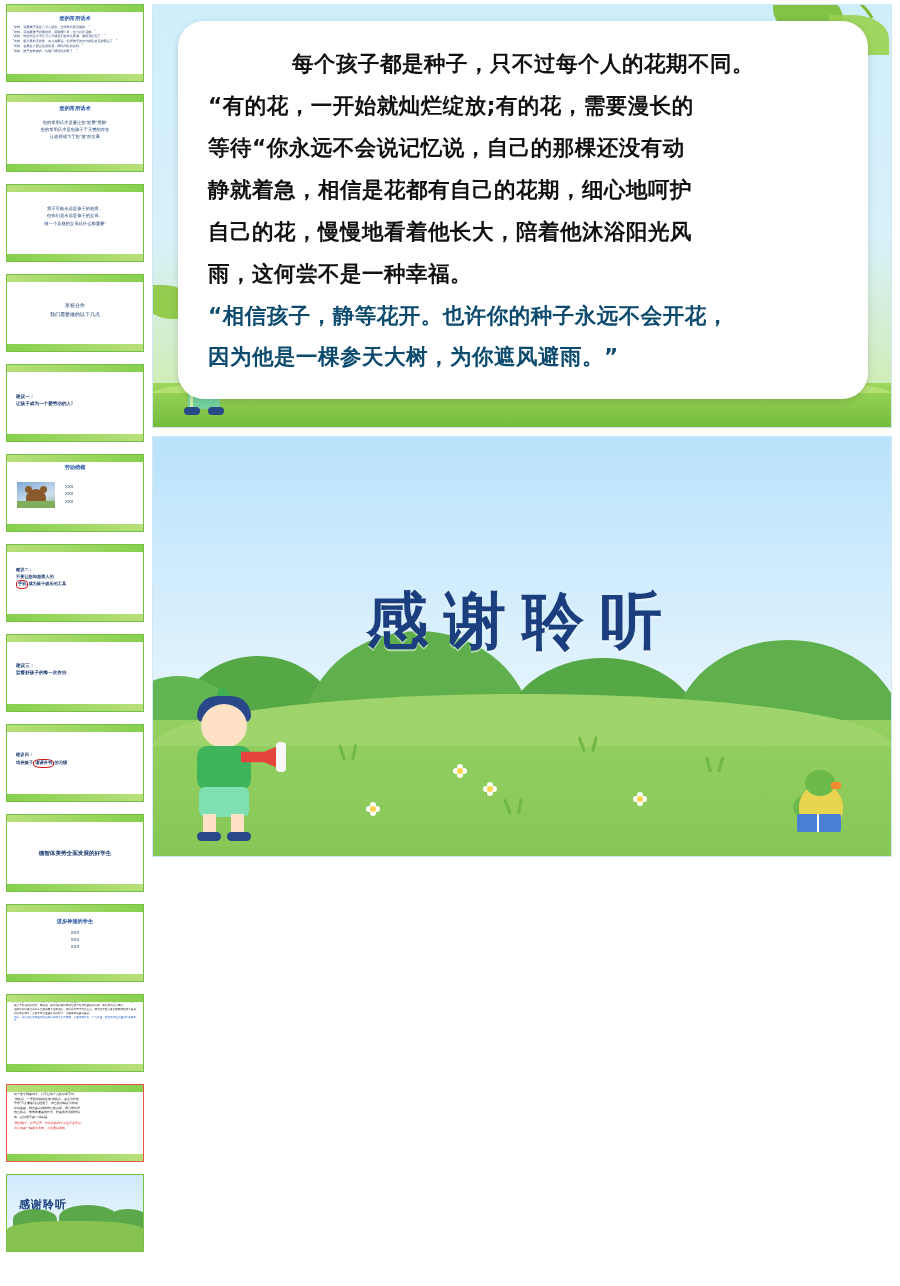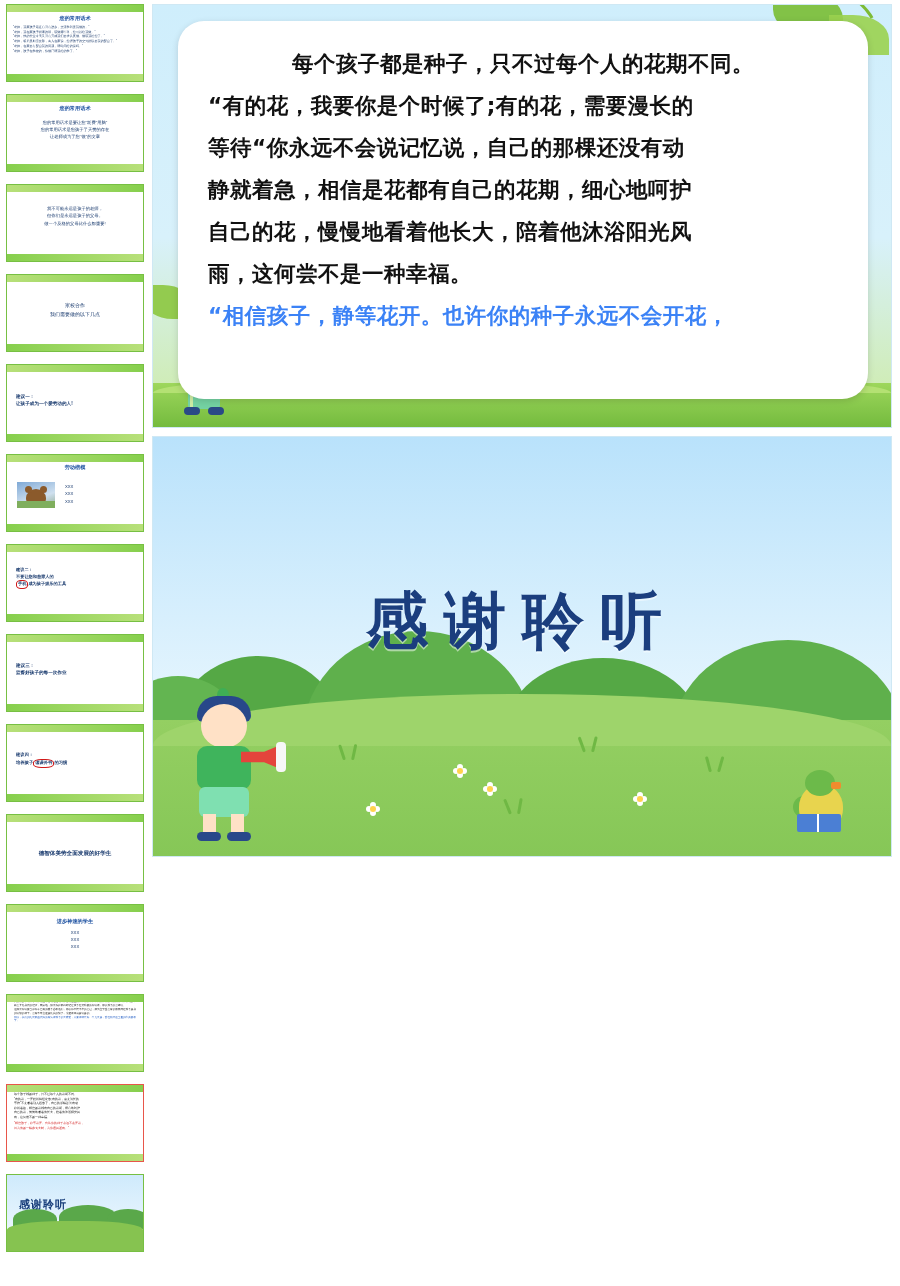--- a/index.html
+++ b/index.html
@@ -202,21 +202,21 @@
   }
   .tc-line {
     font-size: 21.5px;
     line-height: 1.95;
     color: #111111;
     font-weight: bold;
     letter-spacing: .5px;
     font-family: "DejaVu Sans", "Liberation Sans", sans-serif;
   }
   .tc-line.first { text-align: center; }
-  .tc-red { color: #3b82f6; }
+  .tc-red { color: #0c4a6e; }
 
   
   .kid {
     position: absolute;
     left: 22px; bottom: 8px;
     width: 64px; height: 92px;
   }
   .kid .head { position:absolute; left:12px; top:0; width:34px; height:32px; background:#fde0c8; border-radius:50%; }
   .kid .hair { position:absolute; left:9px; top:-4px; width:40px; height:20px; background:#2a4a86; border-radius:20px 20px 6px 6px; }
   .kid .body { position:absolute; left:10px; top:30px; width:38px; height:32px; background:#3fae55; border-radius:8px; }
@@ -501,26 +501,27 @@
           <div class="hair"></div>
           <div class="body"></div>
         <div class="legs"></div>
           <div class="lsplit"></div>
           <div class="shoe1"></div>
           <div class="shoe2"></div>
       </div>
 
       <div class="textcard">
         <div class="tc-line first">每个孩子都是种子，只不过每个人的花期不同。</div>
-        <div class="tc-line">“有的花，我要你是个时候了;有的花，需要漫长的</div>
+        <div class="tc-line">“有的花，一开始就灿烂绽放;有的花，需要漫长的</div>
         <div class="tc-line">等待“你永远不会说记忆说，自己的那棵还没有动</div>
         <div class="tc-line">静就着急，相信是花都有自己的花期，细心地呵护</div>
         <div class="tc-line">自己的花，慢慢地看着他长大，陪着他沐浴阳光风</div>
         <div class="tc-line">雨，这何尝不是一种幸福。</div>
         <div class="tc-line tc-red">“相信孩子，静等花开。也许你的种子永远不会开花，</div>
+        <div class="tc-line tc-red">因为他是一棵参天大树，为你遮风避雨。”</div>
       </div>
     </div>
 
     <div id="slide-thanks">
       <div class="sky-grad"></div>
 
       <div class="bush" style="left:20px;width:170px;height:80px"></div>
       <div class="bush" style="left:150px;width:230px;height:105px;background:#5fb04c"></div>
       <div class="bush" style="left:350px;width:200px;height:78px"></div>
       <div class="bush" style="left:520px;width:230px;height:96px;background:#5fb04c"></div>

